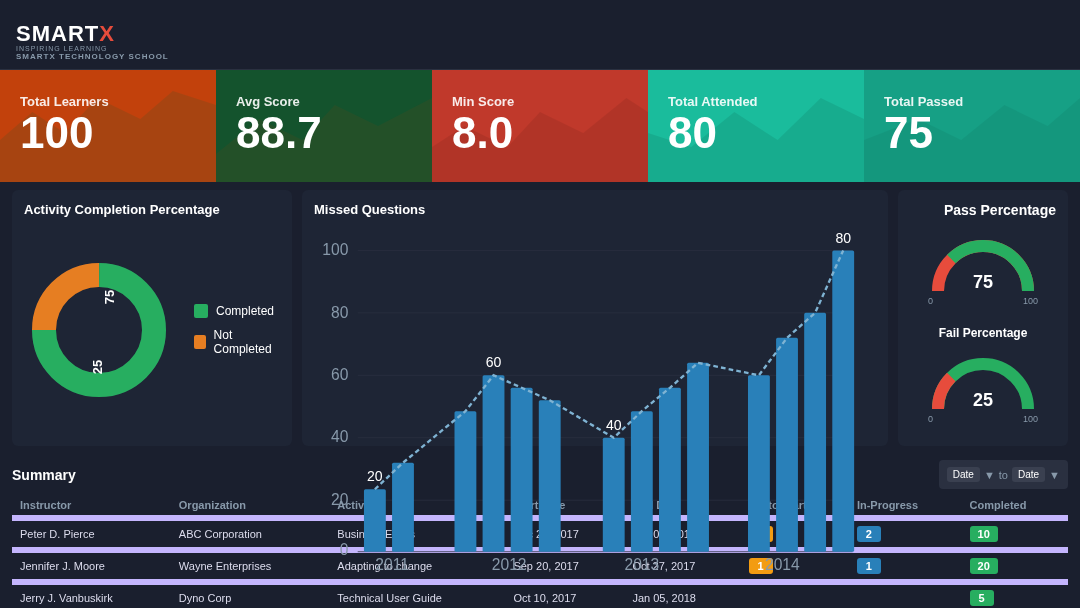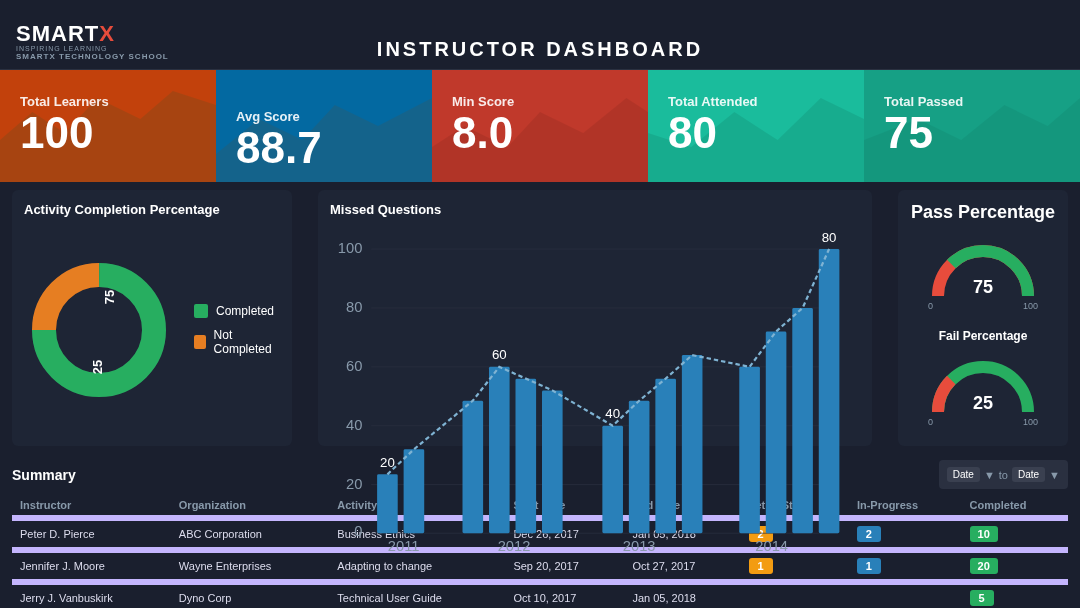--- a/index.html
+++ b/index.html
@@ -71,21 +71,21 @@
       flex: 1;
       display: flex;
       flex-direction: column;
       justify-content: center;
       align-items: flex-start;
       padding: 10px 20px;
       position: relative;
       overflow: hidden;
     }
     .stat-card.green { background: #c2410c; }
-    .stat-card.orange { background: #0369a1; justify-content: flex-end; }
+    .stat-card.orange { background: #14532d; }
     .stat-card.red { background: #c0392b; }
     .stat-card.teal { background: #1abc9c; }
     .stat-card.dark-teal { background: #16a085; }
 
     .stat-card-label {
       font-size: 13px;
       font-weight: 600;
       color: rgba(255,255,255,0.9);
       text-transform: none;
       z-index: 2;
@@ -105,21 +105,21 @@
       height: 100%;
       opacity: 0.15;
       z-index: 1;
     }
 
     
     .main-content {
       display: flex;
       height: 272px;
       padding: 8px 12px;
-      gap: 26px;
+      gap: 10px;
     }
 
     
     .activity-panel {
       background: #1e2535;
       border-radius: 6px;
       padding: 12px;
       width: 280px;
       display: flex;
       flex-direction: column;
@@ -293,21 +293,20 @@
 <div class="header">
   <div class="logo-area">
     <div class="logo-text">
       <div class="logo-smart">
         <span>SMART</span><span class="x">X</span>
       </div>
       <div class="logo-tagline">INSPIRING LEARNING</div>
       <div class="logo-school">SMARTX TECHNOLOGY SCHOOL</div>
     </div>
   </div>
-  <div class="header-title">INSTRUCTOR DASHBOARD</div>
   <div class="header-spacer"></div>
 </div>
 
 <div class="stat-cards">
 
   <div class="stat-card green">
     <svg class="stat-card-bg" viewBox="0 0 200 80" preserveAspectRatio="none">
       <polygon points="0,80 0,50 30,30 60,45 90,20 130,35 160,15 200,25 200,80" fill="#145a32"></polygon>
     </svg>
     <span class="stat-card-label">Total Learners</span>
@@ -428,21 +427,21 @@
 
         <text x="50" y="220" fill="#8899aa" font-size="10" text-anchor="middle">2011</text>
         <text x="125" y="220" fill="#8899aa" font-size="10" text-anchor="middle">2012</text>
         <text x="210" y="220" fill="#8899aa" font-size="10" text-anchor="middle">2013</text>
         <text x="300" y="220" fill="#8899aa" font-size="10" text-anchor="middle">2014</text>
       </svg>
     </div>
   </div>
 
   <div class="pass-fail-panel">
-    <div class="panel-title" style="text-align:center; font-size:18px;">Pass Percentage</div>
+    <div class="panel-title" style="text-align:right; font-size:14px;">Pass Percentage</div>
 
     <div class="gauge-section">
       <div class="gauge-container">
         <svg viewBox="0 0 110 60" width="110" height="60">
 
           <path d="M 10 55 A 45 45 0 0 1 100 55" fill="none" stroke="#2a3040" stroke-width="12"></path>
 
           <path d="M 10 55 A 45 45 0 0 1 100 55" fill="none" stroke="#e74c3c" stroke-width="12" stroke-dasharray="141.4 141.4" stroke-dashoffset="0"></path>
 
           <path d="M 10 55 A 45 45 0 0 1 100 55" fill="none" stroke="#27ae60" stroke-width="12" stroke-dasharray="106 35.4" stroke-dashoffset="-35.4"></path>

